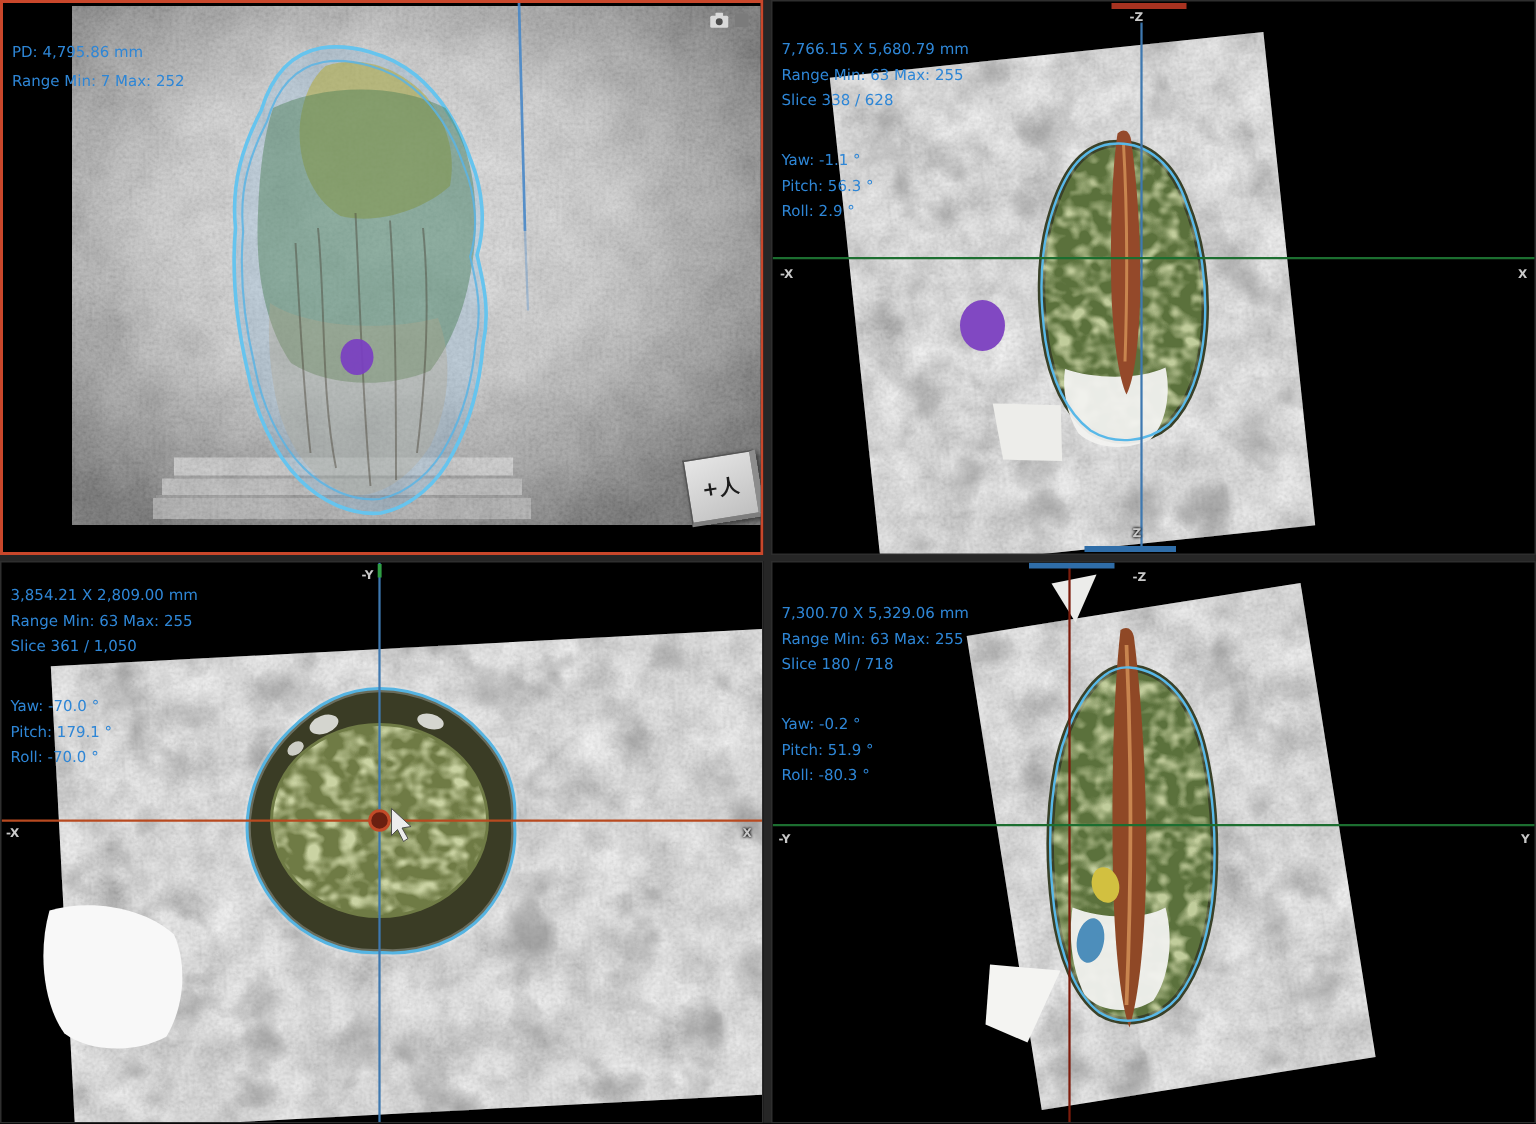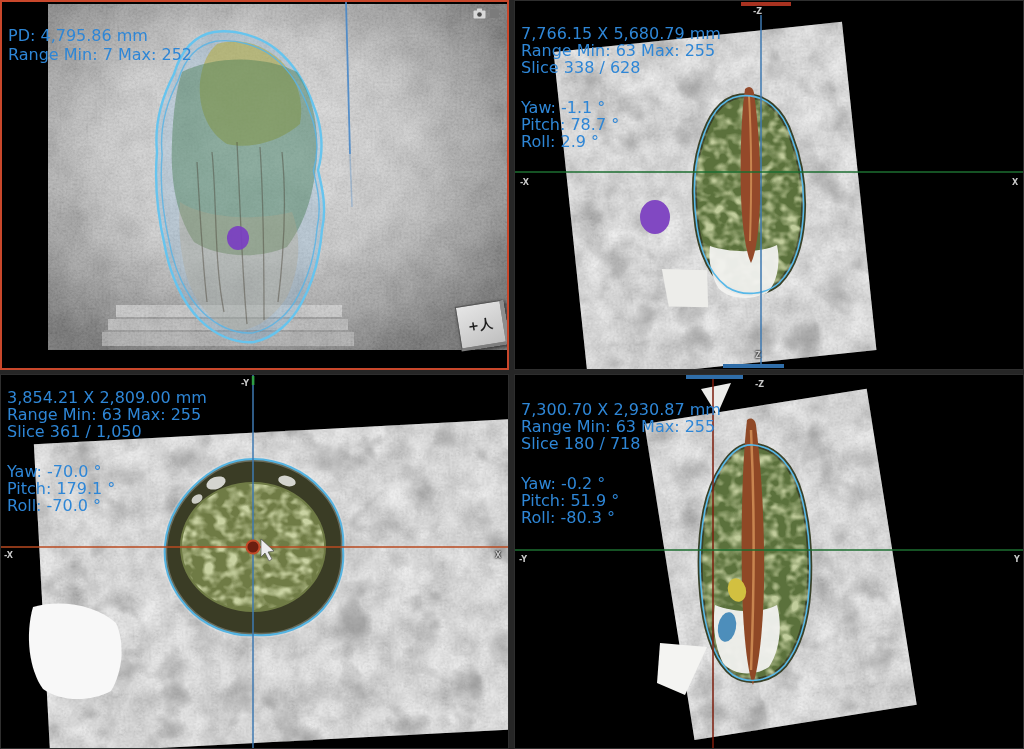--- a/index.html
+++ b/index.html
@@ -1,21 +1,21 @@
 <!DOCTYPE html>
 <html><head>
 <meta charset="utf-8">
 <style>
   html,body{margin:0;padding:0;background:#000;width:1024px;height:749px;overflow:hidden;
             font-family:"DejaVu Sans",sans-serif;}
   .stage{position:relative;width:1024px;height:749px;background:#000;}
   .quad{position:absolute;background:#000;overflow:hidden;box-sizing:border-box;border:1px solid #2e2e2e;}
   .quad.active{border:2px solid #c9472b;}
   .divider{position:absolute;background:#262626;}
-  .info{position:absolute;left:6px;color:#2e86d6;font-size:16px;line-height:17px;white-space:nowrap;z-index:5;}
+  .info{position:absolute;left:6px;color:#2e86d6;font-size:10px;line-height:17px;white-space:nowrap;z-index:5;}
   .info div{height:17px;}
   .info .gap{height:23px;}
   .axis{position:absolute;color:#c9c9c9;font-size:8px;font-weight:bold;z-index:6;
         text-shadow:0 0 2px #000,0 0 2px #000;}
   svg{position:absolute;left:0;top:0;}
   .cube{position:absolute;left:456px;top:301px;width:44px;height:41px;background:linear-gradient(160deg,#e6e6e6,#bfbfbf);
         border:1px solid #555;border-right:4px solid #8d8d8d;border-bottom:3px solid #7e7e7e;
         transform:rotate(-9deg);z-index:6;display:flex;align-items:center;justify-content:center;
         box-shadow:2px 2px 4px rgba(0,0,0,.6);}
   .cube span{color:#1c1c1c;font-size:13px;font-weight:bold;letter-spacing:1px;}
@@ -161,21 +161,21 @@
     <div class="axis" style="left:238px;top:6px;">-Z</div>
     <div class="axis" style="left:5px;top:177px;">-X</div>
     <div class="axis" style="left:497px;top:177px;">X</div>
     <div class="axis" style="left:240px;top:350px;">Z</div>
     <div class="info" style="top:24px;">
       <div>7,766.15 X 5,680.79 mm</div>
       <div>Range Min: 63 Max: 255</div>
       <div>Slice 338 / 628</div>
       <div class="gap"></div>
       <div>Yaw: -1.1 °</div>
-      <div>Pitch: 78.7 °</div>
+      <div>Pitch: 56.3 °</div>
       <div>Roll: 2.9 °</div>
     </div>
   </div>
 
   <div class="quad" style="left:0;top:374px;width:509px;height:375px;">
     <svg width="509" height="375" viewBox="0 0 509 375">
       <g transform="rotate(-3 250 200)">
         <rect x="40" y="58" width="475" height="310" filter="url(#emtex)"></rect>
         <rect x="40" y="58" width="475" height="310" filter="url(#grain)" opacity="0.25"></rect>
         <rect x="40" y="58" width="475" height="310" filter="url(#darkblotch)" opacity="0.55"></rect>
@@ -249,21 +249,21 @@
                  C196,105 215,68 238,70 Z" fill="none" stroke="#58b8e8" stroke-width="1.6"></path>
       </g>
       <line x1="198" y1="0" x2="198" y2="375" stroke="#7d1c0c" stroke-width="1.5"></line>
       <line x1="0" y1="175" x2="510" y2="175" stroke="#1c6e30" stroke-width="1.5"></line>
       <rect x="171" y="0" width="57" height="4" fill="#2f6da8"></rect>
     </svg>
     <div class="axis" style="left:240px;top:5px;">-Z</div>
     <div class="axis" style="left:4px;top:180px;">-Y</div>
     <div class="axis" style="left:499px;top:180px;">Y</div>
     <div class="info" style="top:26px;">
-      <div>7,300.70 X 2,930.87 mm</div>
+      <div>7,300.70 X 5,329.06 mm</div>
       <div>Range Min: 63 Max: 255</div>
       <div>Slice 180 / 718</div>
       <div class="gap"></div>
       <div>Yaw: -0.2 °</div>
       <div>Pitch: 51.9 °</div>
       <div>Roll: -80.3 °</div>
     </div>
   </div>
 
   <div class="divider" style="left:509px;top:0;width:5px;height:749px;"></div>

